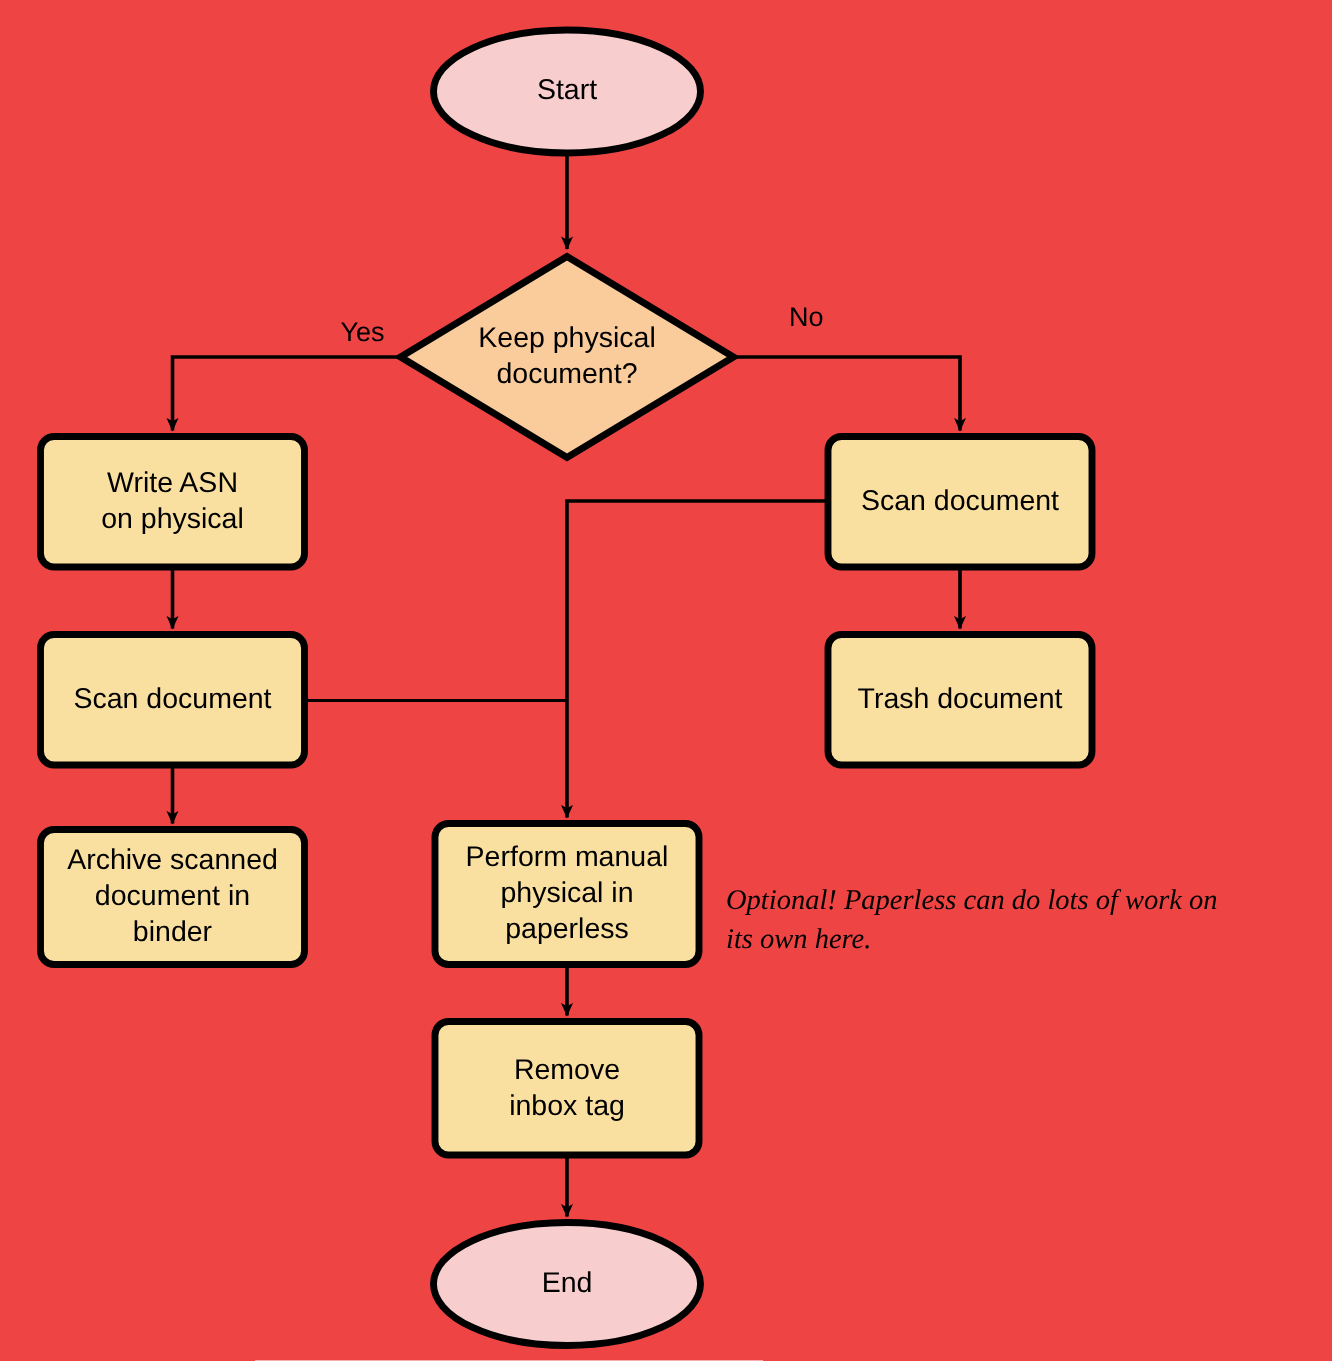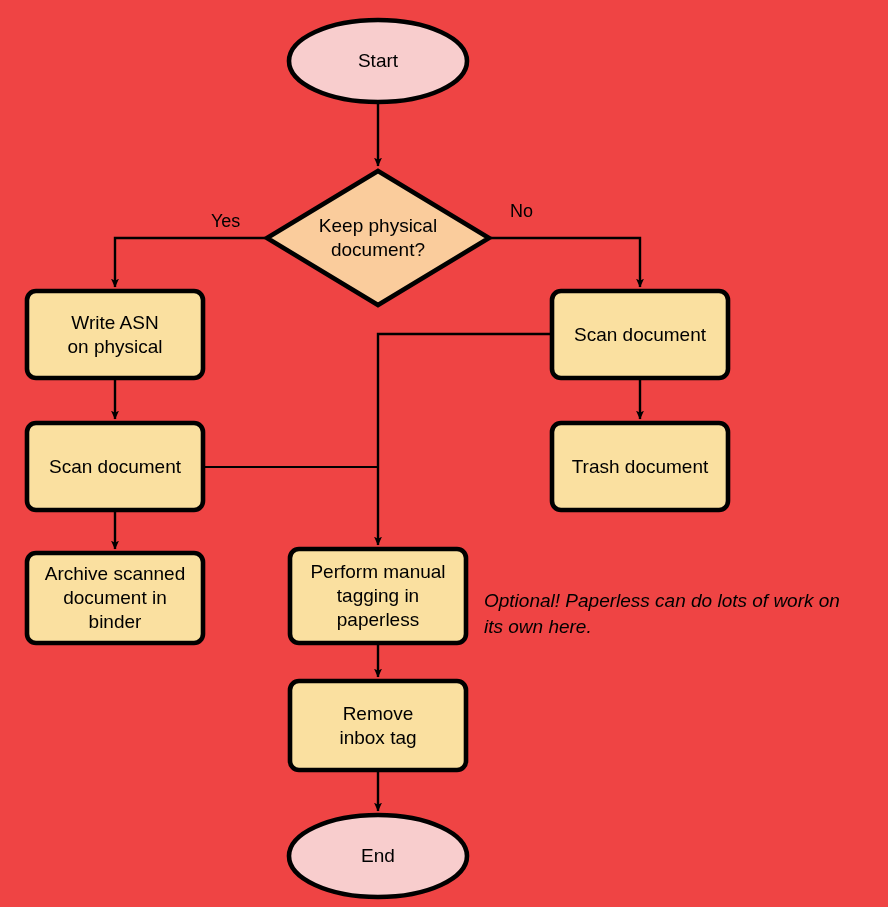--- a/index.html
+++ b/index.html
@@ -37,28 +37,29 @@
     white-space: pre-line;
     pointer-events: none;
     font-family: "Liberation Sans", sans-serif;
   }
   .edge-label {
     position: absolute;
     color: #000000;
     font-size: 18px;
     line-height: 20px;
     font-family: "Liberation Sans", sans-serif;
+    margin-left: 16px;
   }
   .note-text {
     position: absolute;
     color: #000000;
     font-size: 19px;
     line-height: 26px;
     font-style: italic;
-    font-family: Liberation Sans, sans-serif;
+    font-family: Liberation Serif, serif;
     white-space: pre-line;
   }
 </style>
 </head>
 <body>
 
 <div id="canvas">
 
   <svg id="flow-svg" viewBox="0 0 888 907" xmlns="http://www.w3.org/2000/svg">
     <defs>
@@ -123,21 +124,21 @@
 
   <div class="node-label" style="left:27px; top:553px; width:176px; height:90px;">Archive scanned
 document in
 binder</div>
 
   <div class="node-label" style="left:552px; top:291px; width:176px; height:87px;">Scan document</div>
 
   <div class="node-label" style="left:552px; top:423px; width:176px; height:87px;">Trash document</div>
 
   <div class="node-label" style="left:290px; top:549px; width:176px; height:94px;">Perform manual
-tagging in
+physical in
 paperless</div>
 
   <div class="node-label" style="left:290px; top:681px; width:176px; height:89px;">Remove
 inbox tag</div>
 
   <div class="node-label" style="left:289px; top:815px; width:178px; height:82px;">End</div>
 
   <div class="edge-label" style="left:211px; top:211px;">Yes</div>
 
   <div class="edge-label" style="left:510px; top:201px;">No</div>

